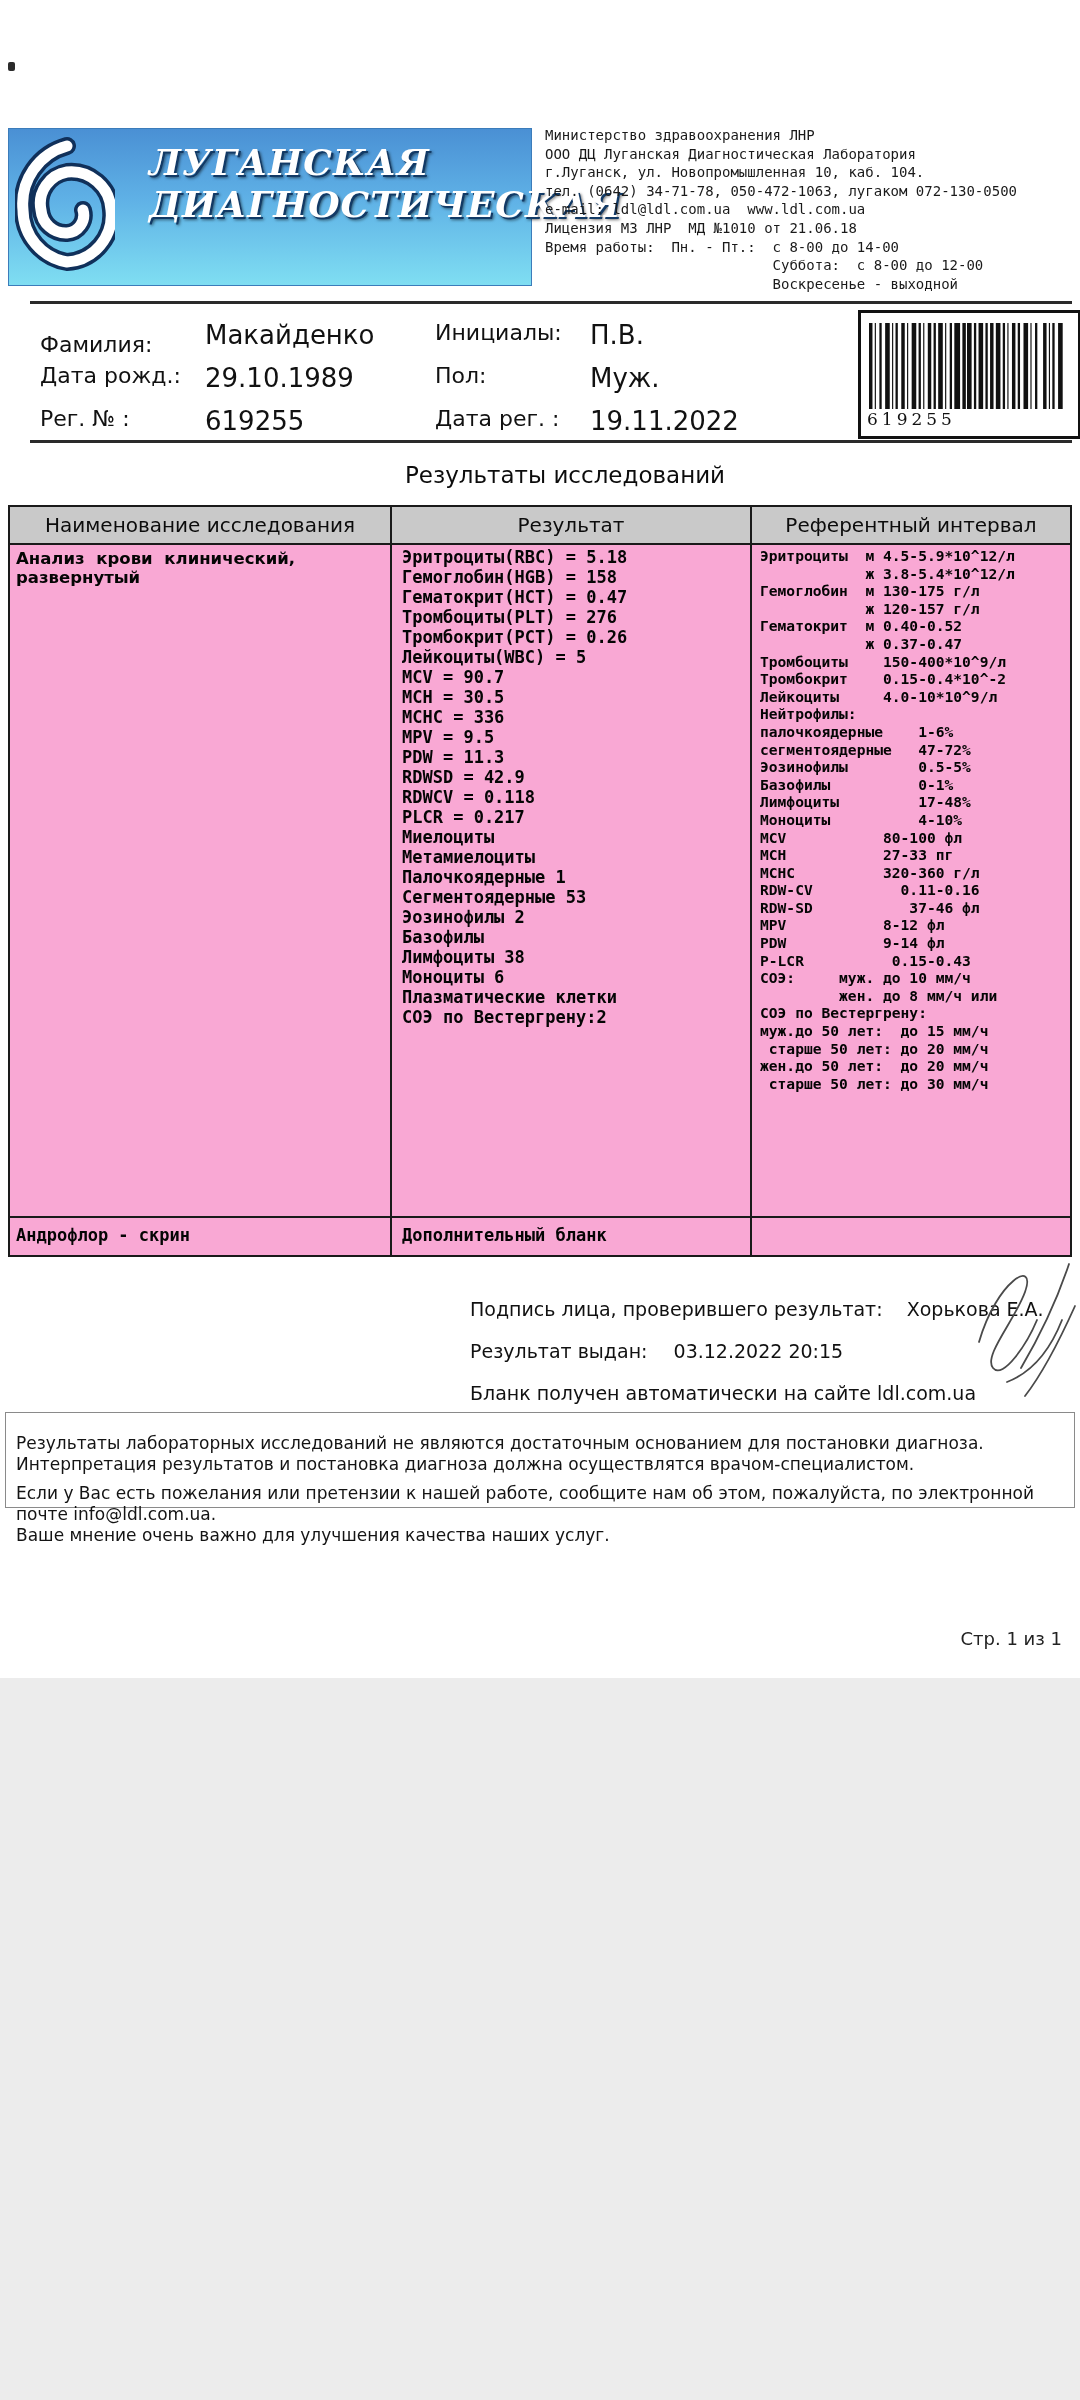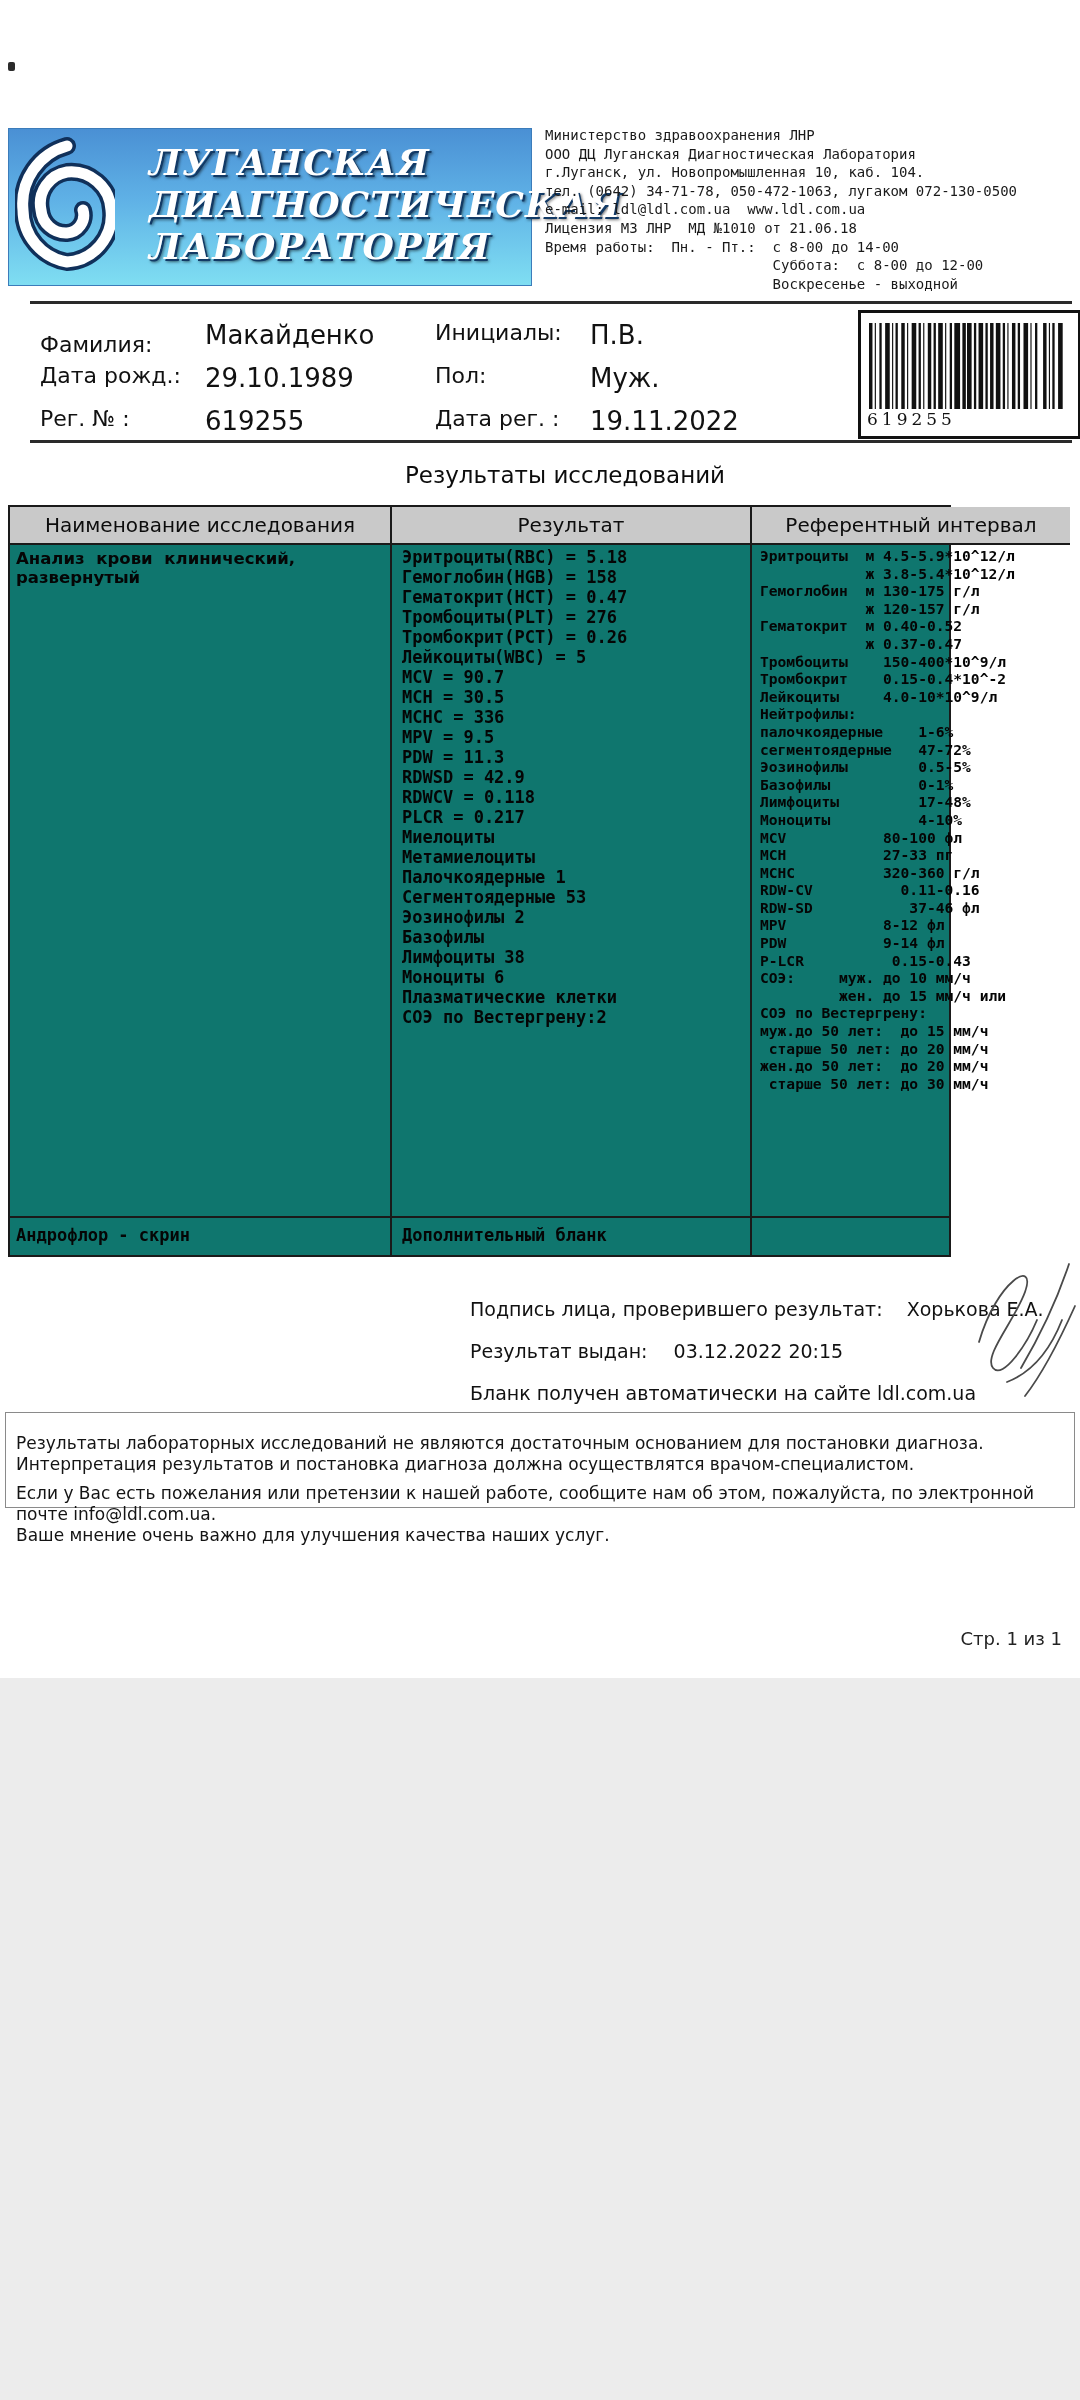--- a/index.html
+++ b/index.html
@@ -24,21 +24,21 @@
   .rule{left:30px;width:1042px;height:3px;background:#2a2a2a;}
   
   .pt-label{font-size:22px;color:#111;}
   .pt-val{font-size:26px;color:#111;}
   
   .bc-box{left:858px;top:310px;width:217px;height:123px;border:3px solid #111;background:#fff;}
   .bc-num{left:864px;top:406px;font-family:"DejaVu Serif",serif;font-size:17px;letter-spacing:4px;color:#111;}
   
   .title{left:0;top:462px;width:1080px;text-align:center;font-size:23px;color:#0c0c0c;padding-left:25px;}
   
-  .tbl{left:8px;top:505px;width:943px;height:752px;border:2px solid #1a1a1a;box-sizing:border-box;background:#0f766e;}
+  .tbl{left:8px;top:505px;width:1064px;height:752px;border:2px solid #1a1a1a;box-sizing:border-box;background:#f9a8d4;}
   .th{position:absolute;top:0;height:38px;background:#c9c9c9;border-bottom:2px solid #1a1a1a;
       box-sizing:border-box;display:flex;align-items:center;justify-content:center;
       font-size:20px;color:#0c0c0c;}
   .col-div{position:absolute;top:0;bottom:0;width:2px;background:#1a1a1a;}
   .row-div{position:absolute;left:0;right:0;height:2px;background:#1a1a1a;}
   .cell{position:absolute;box-sizing:border-box;}
   .res-lines{font-size:17px;font-weight:bold;line-height:20px;color:#050505;}
   .ref-lines{font-size:14.6px;font-weight:bold;line-height:17.6px;color:#050505;}
   .name-cell{font-size:16.5px;font-weight:bold;color:#050505;word-spacing:6px;}
   .row2-text{font-size:17px;font-weight:bold;color:#050505;}
@@ -60,21 +60,20 @@
   <div class="abs speck"></div>
 
   <div class="abs banner">
     <svg class="abs logo-swirl" style="left:6px;top:2px;" viewBox="0 0 100 148">
       <path d="M 52 14 A 60 60 0 0 0 8 78 A 53 53 0 0 0 52 130 A 47 47 0 0 0 96 78 A 40 40 0 0 0 52 40 A 32 32 0 0 0 26 78 A 25 25 0 0 0 52 101 A 18 18 0 0 0 68 78" fill="none" stroke="#10305a" stroke-width="18" stroke-linecap="round"></path>
       <path d="M 52 14 A 60 60 0 0 0 8 78 A 53 53 0 0 0 52 130 A 47 47 0 0 0 96 78 A 40 40 0 0 0 52 40 A 32 32 0 0 0 26 78 A 25 25 0 0 0 52 101 A 18 18 0 0 0 68 78" fill="none" stroke="#ffffff" stroke-width="11" stroke-linecap="round"></path>
     </svg>
     <div class="abs logo-text" style="left:140px;top:12px;">
       <div>ЛУГАНСКАЯ</div>
       <div>ДИАГНОСТИЧЕСКАЯ</div>
-      <div>ЛАБОРАТОРИЯ</div>
     </div>
   </div>
 
   <div class="abs org mono">
       <div class="pre">Министерство здравоохранения ЛНР</div>
       <div class="pre">ООО ДЦ Луганская Диагностическая Лаборатория</div>
       <div class="pre">г.Луганск, ул. Новопромышленная 10, каб. 104.</div>
       <div class="pre">тел. (0642) 34-71-78, 050-472-1063, лугаком 072-130-0500</div>
       <div class="pre">e-mail: ldl@ldl.com.ua  www.ldl.com.ua</div>
       <div class="pre">Лицензия МЗ ЛНР  МД №1010 от 21.06.18</div>
@@ -208,21 +207,21 @@
         <div class="pre">Моноциты          4-10%</div>
         <div class="pre">MCV           80-100 фл</div>
         <div class="pre">MCH           27-33 пг</div>
         <div class="pre">MCHC          320-360 г/л</div>
         <div class="pre">RDW-CV          0.11-0.16</div>
         <div class="pre">RDW-SD           37-46 фл</div>
         <div class="pre">MPV           8-12 фл</div>
         <div class="pre">PDW           9-14 фл</div>
         <div class="pre">P-LCR          0.15-0.43</div>
         <div class="pre">СОЭ:     муж. до 10 мм/ч</div>
-        <div class="pre">         жен. до 15 мм/ч или</div>
+        <div class="pre">         жен. до 8 мм/ч или</div>
         <div class="pre">СОЭ по Вестергрену:</div>
         <div class="pre">муж.до 50 лет:  до 15 мм/ч</div>
         <div class="pre"> старше 50 лет: до 20 мм/ч</div>
         <div class="pre">жен.до 50 лет:  до 20 мм/ч</div>
         <div class="pre"> старше 50 лет: до 30 мм/ч</div>
       </div>
 
     <div class="cell row2-text mono" style="left:6px;top:718px;width:370px;">Андрофлор - скрин</div>
     <div class="cell row2-text mono" style="left:392px;top:718px;width:344px;">Дополнительный бланк</div>
     <div class="cell row2-text mono" style="left:750px;top:718px;width:308px;"></div>

